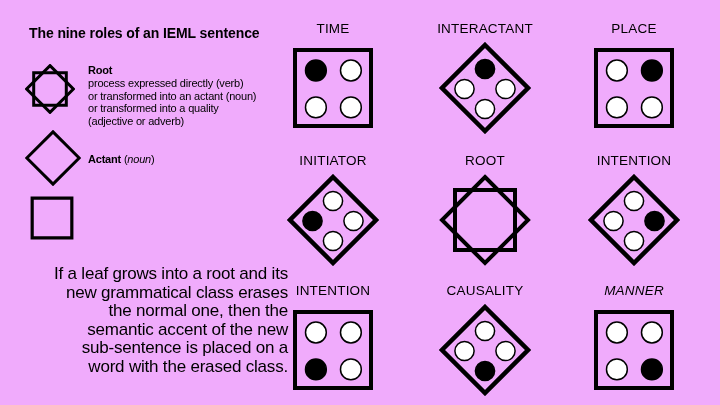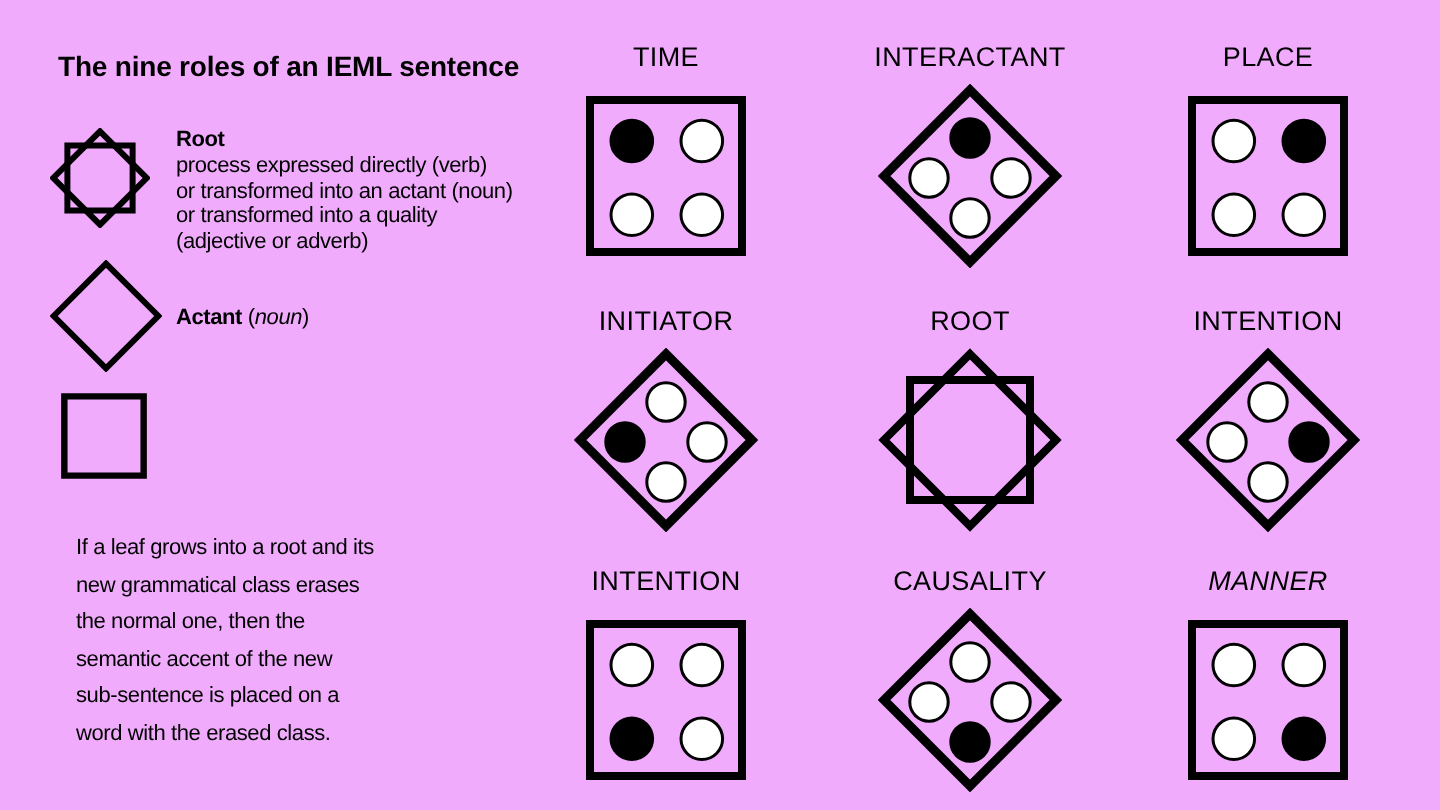--- a/index.html
+++ b/index.html
@@ -30,25 +30,26 @@
   #root-text    { left: 88px; top: 64px; }
   #actant-text  { left: 88px; top: 153px; }
   #quality-text { left: 88px; top: 197px; line-height: 13.2px; }
   #quality-text .lline { font-size: 10.5px; letter-spacing: -0.3px; }
   .term { font-weight: bold; }
   .lline { white-space: nowrap; }
   i { font-style: italic; }
 
   #note {
     position: absolute;
-    left: 38px;
+    left: 54px;
     top: 265px;
-    font-size: 11px;
+    font-size: 17px;
     line-height: 18.5px;
     letter-spacing: -0.2px;
+    text-align: right;
   }
   #note .lline { white-space: nowrap; }
 
   #grid { position: absolute; left: 0; top: 0; width: 720px; height: 405px; border-radius: 19px; }
   .cell { position: absolute; width: 120px; text-align: center; }
   .cell-label {
     font-size: 13.5px;
     line-height: 16px;
     letter-spacing: 0.2px;
     white-space: nowrap;

